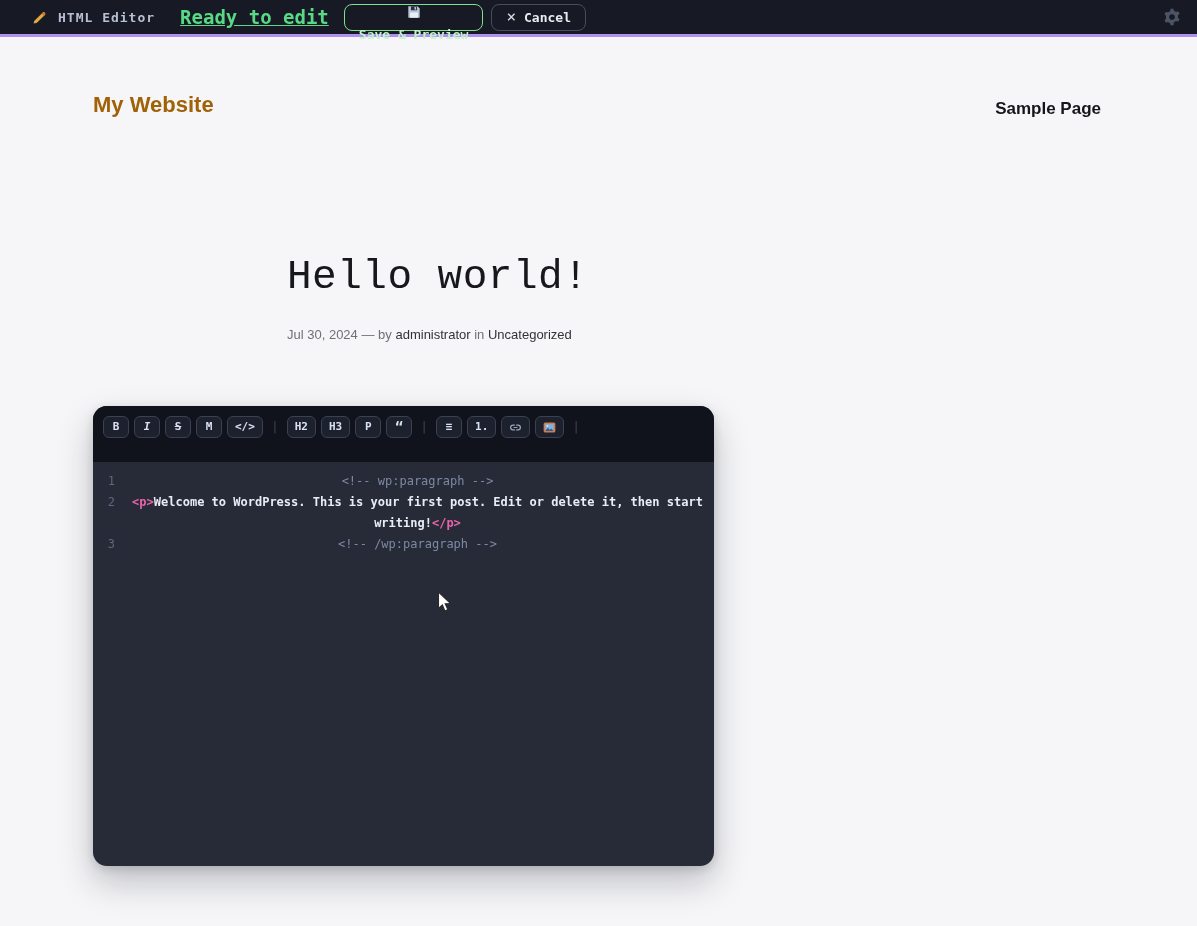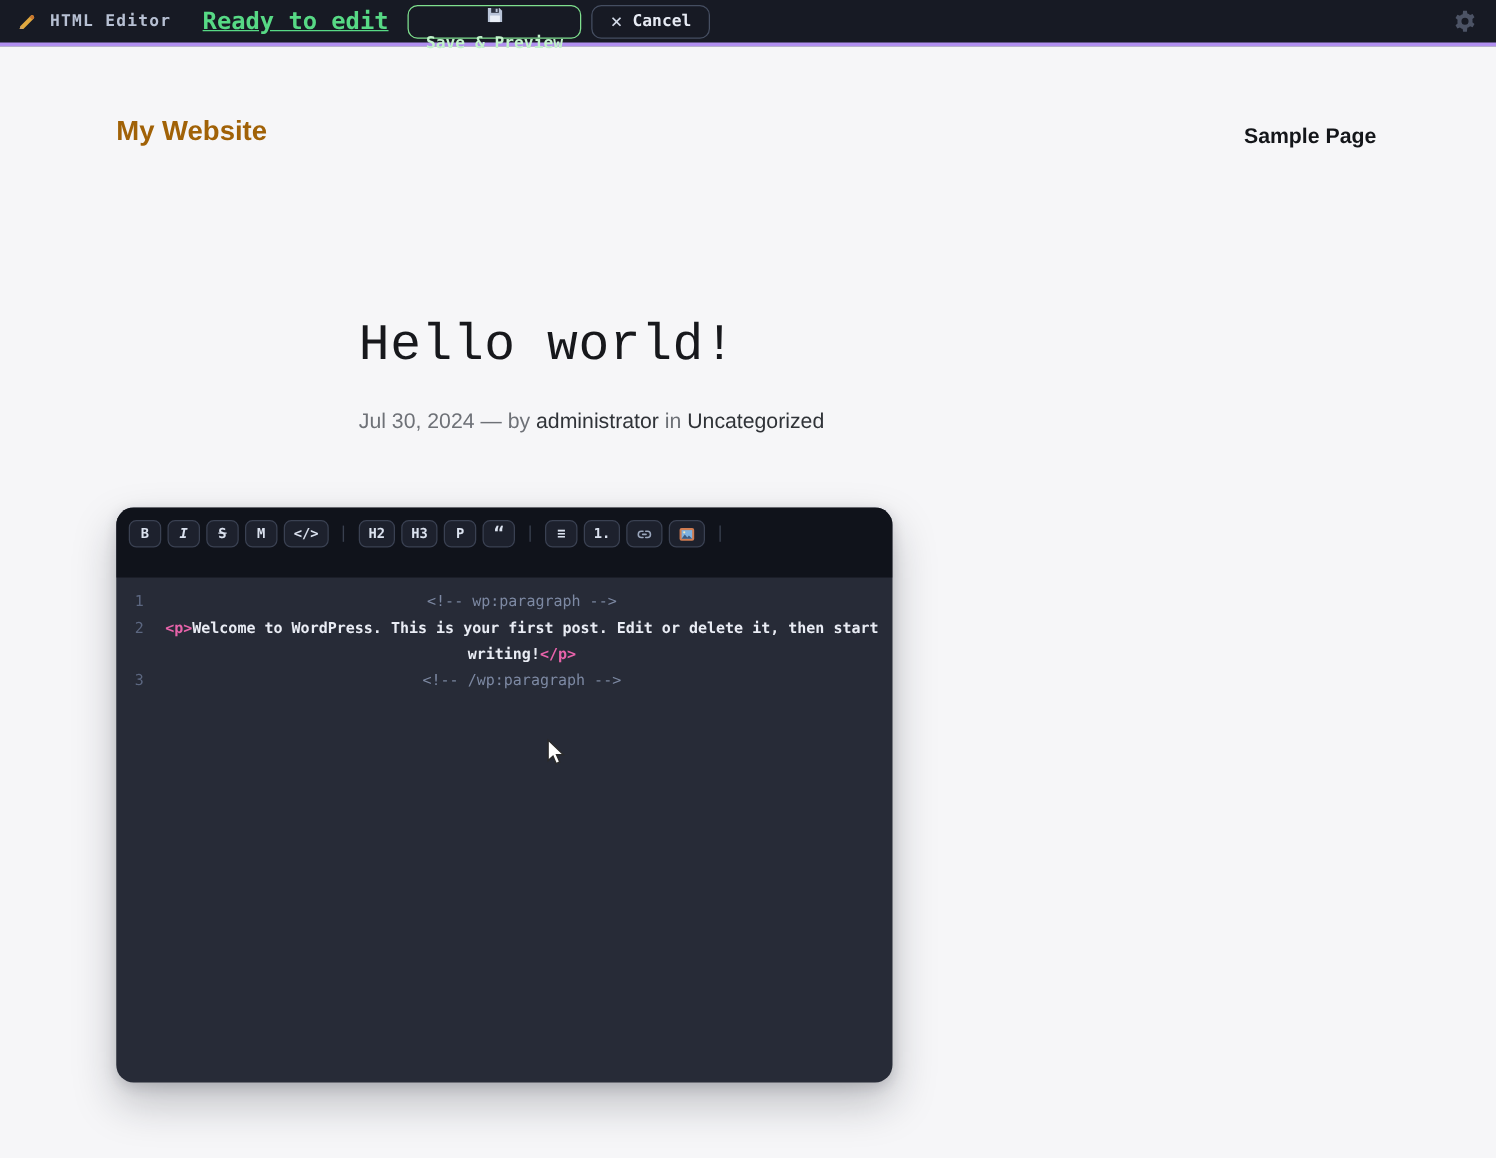--- a/index.html
+++ b/index.html
@@ -10,21 +10,21 @@
     font-family:"Liberation Sans", sans-serif;
   }
 
   
   .topbar {
     position:absolute; top:0; left:0; width:1197px; height:37px;
     background:var(--topbar-bg,#171a24);
     border-bottom:3px solid var(--accent-purple,#b18ff0);
     display:flex; align-items:center;
     font-family:"DejaVu Sans Mono", monospace;
-    padding-left:13px;
+    padding-left:31px;
   }
   .pencil { width:17px; height:17px; display:inline-flex; margin-right:10px; }
   .tb-title { color:#b7c0d3; font-size:13px; font-weight:700; letter-spacing:1px; }
   .tb-status { color:var(--status-green,#57d985); font-size:19px; font-weight:700; margin-left:25px;text-decoration:underline; }
   .btn {
     appearance:none; background:transparent; cursor:pointer;
     display:inline-flex; align-items:center; gap:8px;
     height:27px; padding:0 14px; border-radius:8px;
     font-family:"DejaVu Sans Mono", monospace; font-size:13px; font-weight:700;
   }
@@ -43,21 +43,21 @@
     position:absolute; right:96px; top:99px;
     font-size:17px; font-weight:700; color:#14161a; cursor:pointer;
   }
   .post-title {
     position:absolute; left:287px; top:254px;
     font-family:Liberation Mono, monospace; font-weight:500;
     font-size:41px; color:#17181c; letter-spacing:0.5px;
   }
   .post-meta {
     position:absolute; left:287px; top:327px;
-    font-size:17px; color:#6e7177;text-align:right;
+    font-size:13px; color:#6e7177;text-align:right;
   }
   .post-meta .dim { color:#6e7177; }
   .post-meta .link { color:#303338; cursor:pointer; }
 
   
   .editor-panel {
     position:absolute; left:93px; top:406px; width:621px; height:460px;
     border-radius:14px; overflow:hidden;
     background:var(--code-bg,#272b37);
     box-shadow:0 16px 34px rgba(24,27,40,.25), 0 3px 10px rgba(24,27,40,.15);

